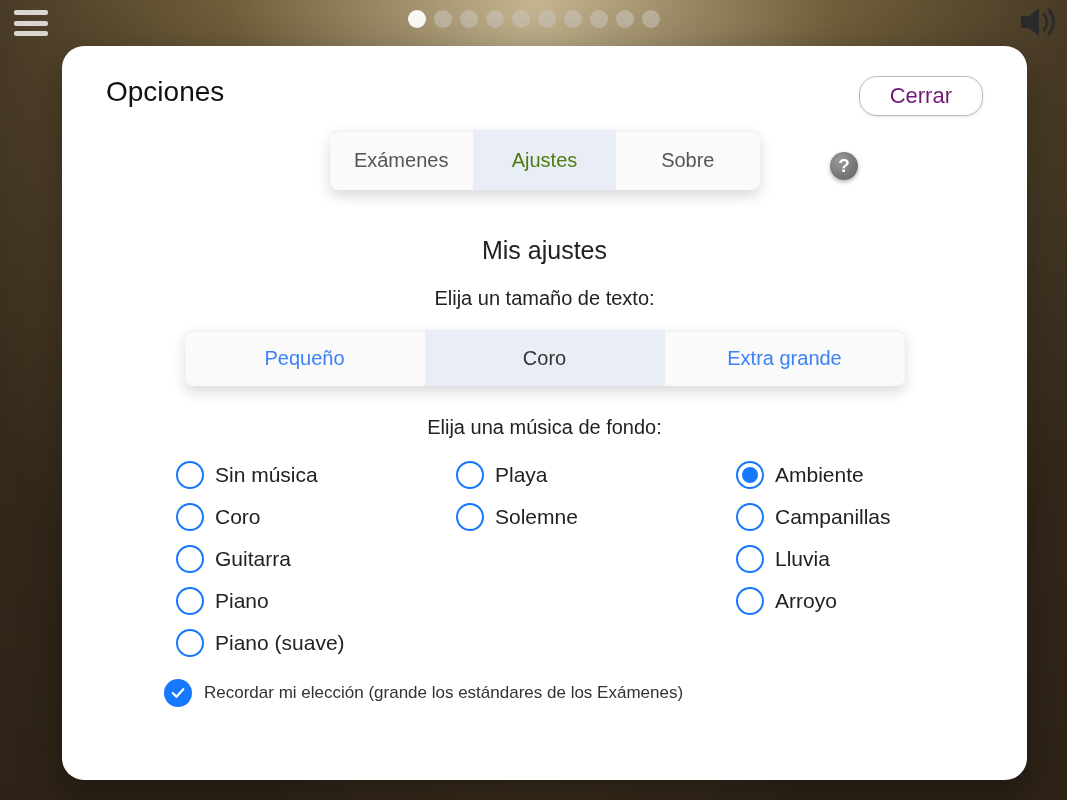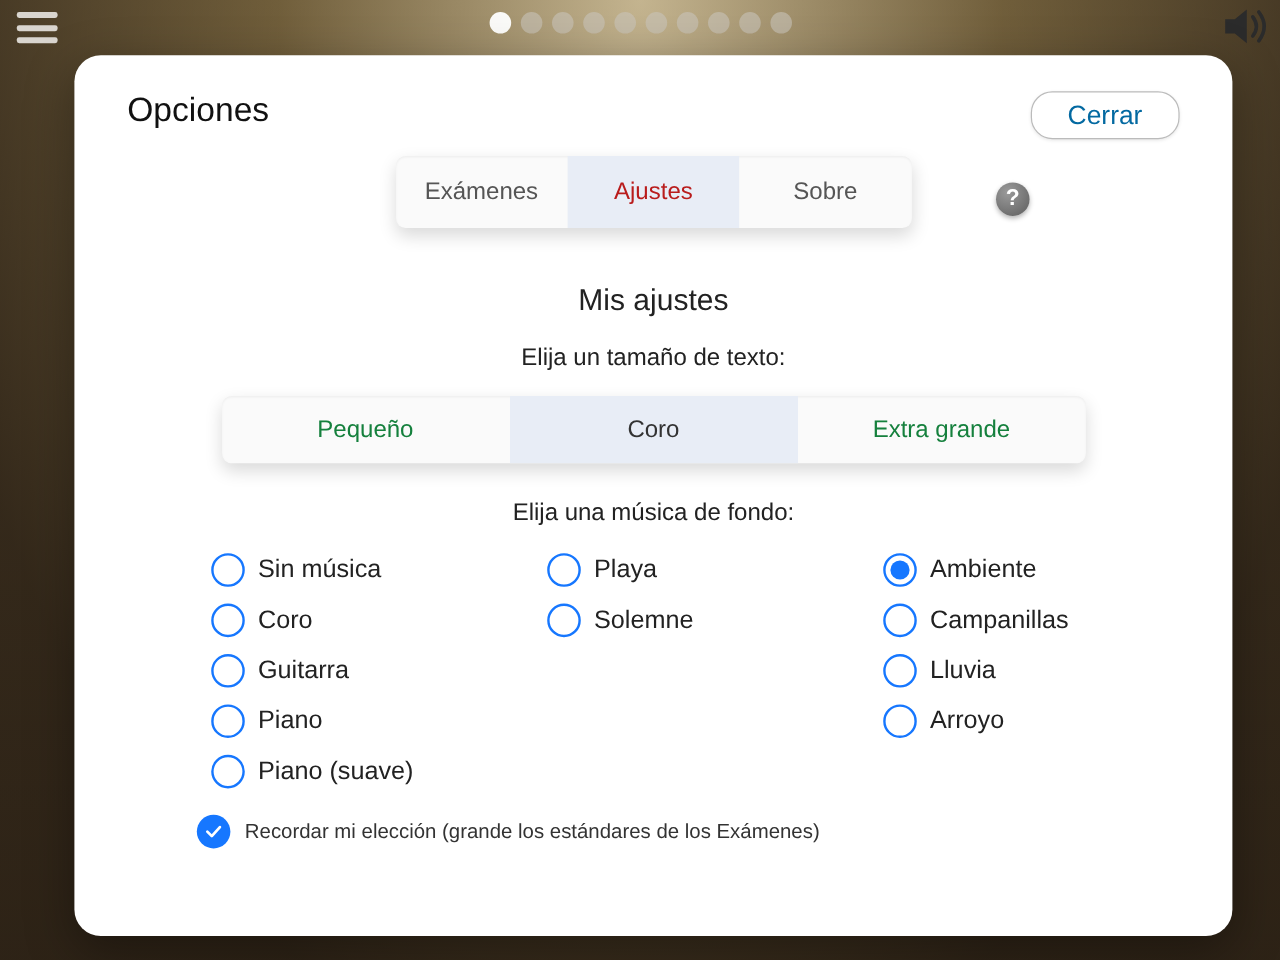--- a/index.html
+++ b/index.html
@@ -32,35 +32,35 @@
     background: #fff; border-radius: 22px;
     box-shadow: 0 12px 40px rgba(0,0,0,0.35);
     padding: 30px 44px 24px 44px;
   }
   .modal-header {
     display: flex; justify-content: space-between; align-items: flex-start;
   }
   .title { font-size: 28px; font-weight: 500; color: #111; }
   .close-btn {
     background: #fff; border: 1px solid #bbb; border-radius: 18px;
-    padding: 6px 30px; font-size: 22px; color: #0369a1; cursor: pointer;
+    padding: 6px 30px; font-size: 22px; color: #701a75; cursor: pointer;
     box-shadow: 0 1px 3px rgba(0,0,0,0.1);
   }
   .tabbar {
     margin: 14px auto 0 auto; width: 430px; height: 60px;
     display: flex; align-items: stretch;
     border-radius: 8px;
     box-shadow: 0 6px 14px rgba(0,0,0,0.15), inset 0 1px 2px rgba(0,0,0,0.05);
     background: #fafafa;
   }
   .tab {
     flex: 1; display: flex; align-items: center; justify-content: center;
     font-size: 20px; color: #555; cursor: pointer; user-select: none;
   }
-  .tab.active { background: #e8edf6; color: #b91c1c; }
+  .tab.active { background: #e8edf6; color: #4d7c0f; }
   .help-icon {
     position: absolute; top: 106px; left: 768px;
     width: 28px; height: 28px; border-radius: 50%;
     background: radial-gradient(circle at 35% 30%, #9a9a9a, #5d5d5d);
     color: #fff; font-weight: bold; font-size: 19px;
     display: flex; align-items: center; justify-content: center;
     box-shadow: 0 2px 4px rgba(0,0,0,0.3); cursor: pointer;
   }
 
   .section-title {
@@ -72,21 +72,21 @@
 
   .sizebar {
     margin: 20px auto 0 auto; width: 720px; height: 56px;
     display: flex; align-items: stretch;
     border-radius: 8px;
     box-shadow: 0 6px 14px rgba(0,0,0,0.15), inset 0 1px 2px rgba(0,0,0,0.05);
     background: #fafafa;
   }
   .size-opt {
     flex: 1; display: flex; align-items: center; justify-content: center;
-    font-size: 20px; color: #15803d; cursor: pointer; user-select: none;
+    font-size: 20px; color: #3b82f6; cursor: pointer; user-select: none;
   }
   .size-opt.active { background: #e8edf6; color: #333; }
 
   .music-grid {
     margin: 22px 0 0 70px;
     display: grid;
     grid-template-columns: 280px 280px 240px;
     row-gap: 14px;
   }
   .radio-row { display: flex; align-items: center; gap: 11px; cursor: pointer; text-align: center; }

